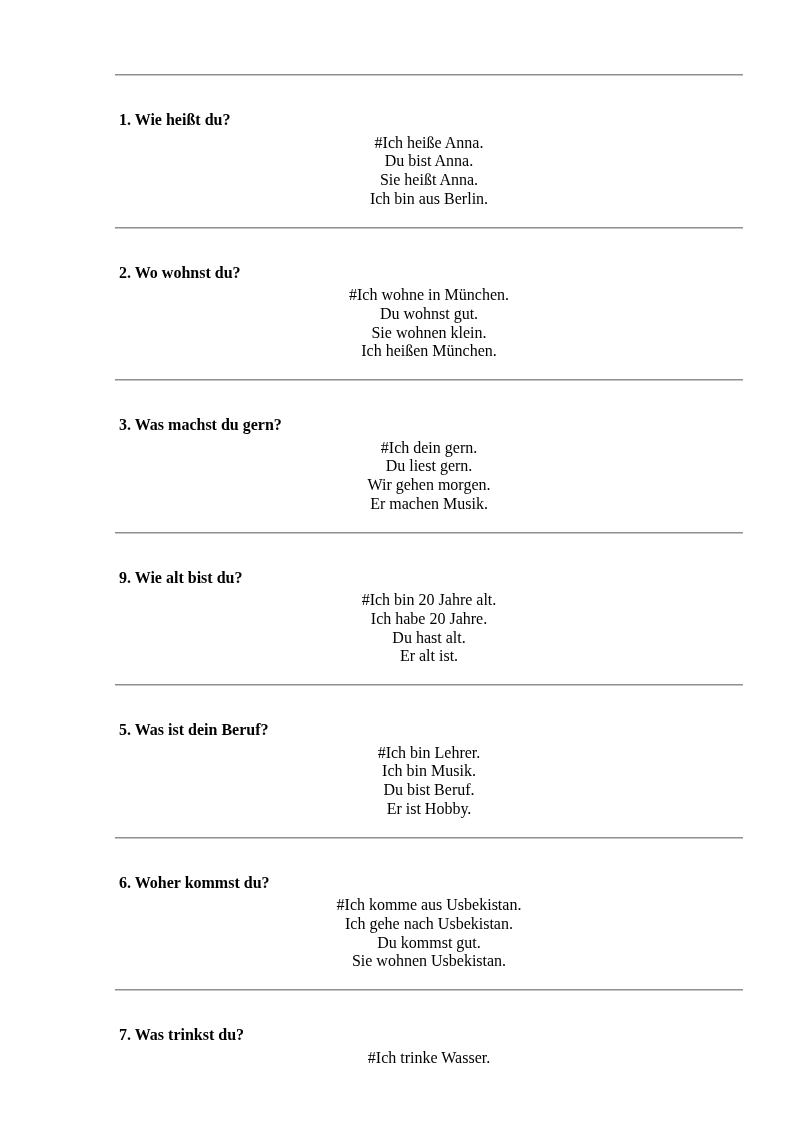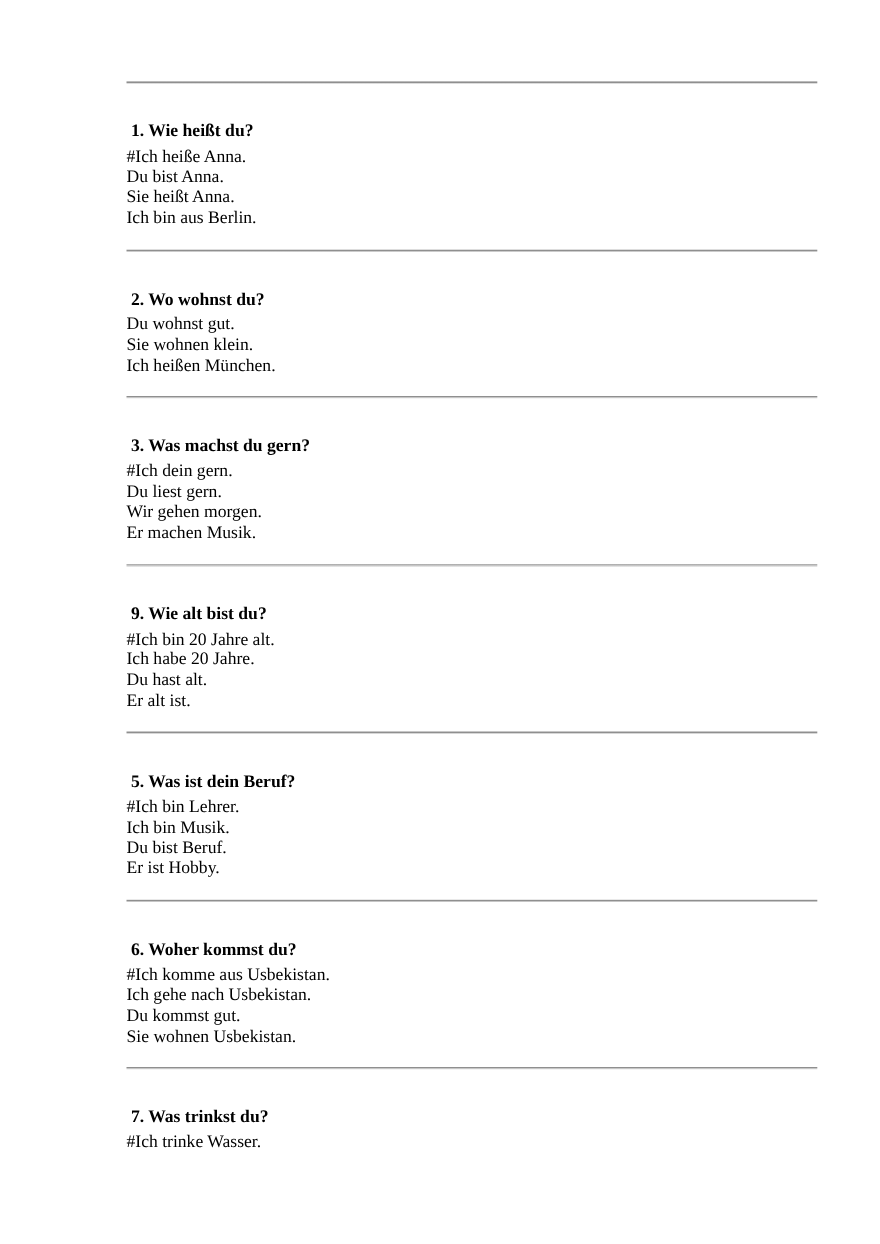--- a/index.html
+++ b/index.html
@@ -31,38 +31,40 @@
     line-height: 18.7px;
   }
   .question-title {
     font-weight: bold;
     margin: 4px;
     padding: 0;
   }
   .option {
     margin: 0;
     padding: 0;
+    text-align: center;
   }
 </style>
 </head>
 <body>
 
 <div class="page">
   <div id="questions-container">
       <div class="divider"></div>
       <div class="question-block">
         <p class="question-title">1. Wie heißt du?</p>
         <p class="option">#Ich heiße Anna.</p>
         <p class="option">Du bist Anna.</p>
         <p class="option">Sie heißt Anna.</p>
         <p class="option">Ich bin aus Berlin.</p>
       </div>
       <div class="divider"></div>
       <div class="question-block">
         <p class="question-title">2. Wo wohnst du?</p>
+        <p class="option">#Ich wohne in München.</p>
         <p class="option">Du wohnst gut.</p>
         <p class="option">Sie wohnen klein.</p>
         <p class="option">Ich heißen München.</p>
       </div>
       <div class="divider"></div>
       <div class="question-block">
         <p class="question-title">3. Was machst du gern?</p>
         <p class="option">#Ich dein gern.</p>
         <p class="option">Du liest gern.</p>
         <p class="option">Wir gehen morgen.</p>

